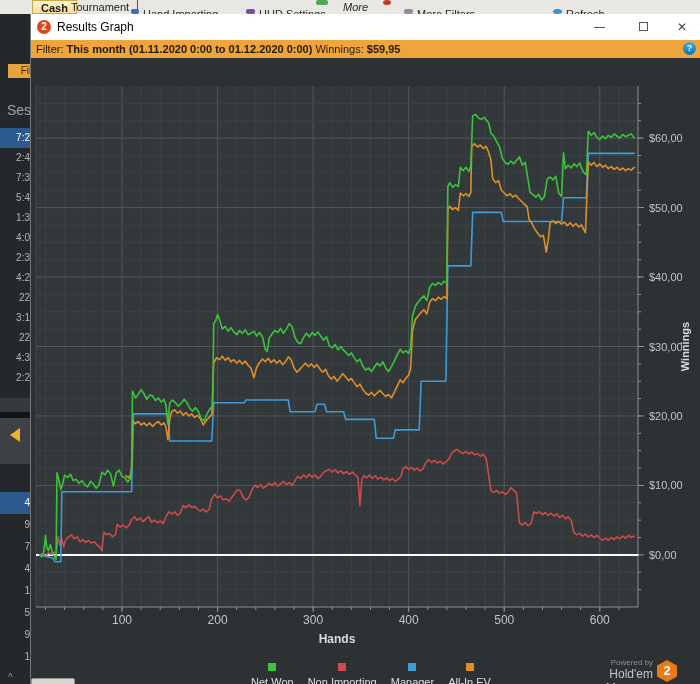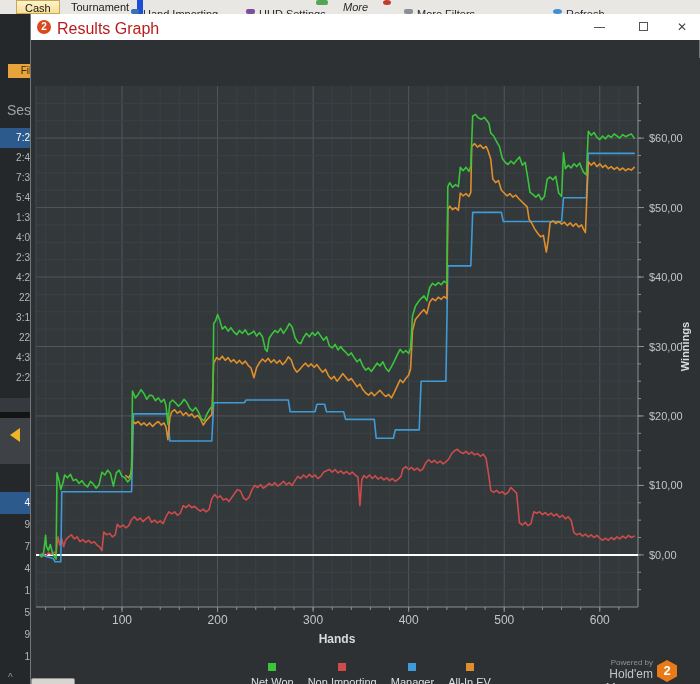--- a/index.html
+++ b/index.html
@@ -3,21 +3,21 @@
 <meta charset="utf-8">
 <style>
   * { margin:0; padding:0; box-sizing:border-box; }
   html,body { width:700px; height:684px; overflow:hidden; background:#2d3134;
               font-family:"Liberation Sans", sans-serif; }
   .page { position:relative; width:700px; height:684px; }
 
   
   .topbar { position:absolute; left:0; top:0; width:700px; height:14px; background:#e9e7e4; overflow:hidden; }
   .tab { position:absolute; top:0; height:14px; font-size:11px; color:#1a1a1a; padding:0 8px;
-         line-height:15px; border-right:6px solid #1d4ed8; }
+         line-height:15px; border-right:1px solid #1d4ed8; }
   .tab.active { background:linear-gradient(#fdf3cd,#f7df9a); border:1px solid #caa84f; }
   .tb-frag { position:absolute; font-size:11px; color:#2a2a2a; white-space:nowrap; }
   .tb-ico { position:absolute; border-radius:2px; }
 
   
   .sidebar { position:absolute; left:0; top:14px; width:30px; height:670px; background:#24282b; overflow:hidden;text-align:right; }
   .sb-filt { position:absolute; left:8px; top:50px; width:26px; height:14px; background:#e8a33d;
              color:#3a2a00; font-size:10px; line-height:14px; padding-left:3px; }
   .sb-sess { position:absolute; left:7px; top:88px; color:#9ea3a7; font-size:14px; }
   .sb-times { position:absolute; left:0; top:114px; width:30px; }
@@ -34,21 +34,21 @@
   .sb-nrow.sel { background:#2c5a8d; color:#fff; }
   .sb-caret { position:absolute; left:8px; top:658px; color:#8e9296; font-size:10px; }
 
   
   .dialog { position:absolute; left:30px; top:14px; width:670px; height:670px;
             border-left:1px solid #767676; border-right:1px solid #767676; }
   .titlebar { position:absolute; left:0; top:0; width:669px; height:26px; background:#ffffff; }
   .hm-circle { position:absolute; left:6px; top:6px; width:14px; height:14px; border-radius:50%;
                background:#d9481f; color:#fff; font-size:10px; font-weight:bold;
                text-align:center; line-height:14px; }
-  .title-text { position:absolute; left:26px; top:6px; font-size:16px; color:#b91c1c; }
+  .title-text { position:absolute; left:26px; top:6px; font-size:12px; color:#000000; }
   .winbtn { position:absolute; top:0; width:34px; height:26px; }
   .minimize-glyph { position:absolute; left:11px; top:13px; width:11px; height:1px; background:#555; }
   .maximize-glyph { position:absolute; left:12px; top:8px; width:9px; height:9px; border:1px solid #555; }
   .close-glyph { position:absolute; left:10px; top:6px; font-size:12px; color:#444; }
 
   .filterbar { position:absolute; left:0; top:26px; width:669px; height:18px; background:#eea63c;
                font-size:11px; color:#241700; line-height:18px; }
   .filterbar .txt { position:absolute; left:5px; top:0; white-space:nowrap; }
   .filterbar b { font-weight:bold; }
   .help-circle { position:absolute; right:4px; top:2px; width:13px; height:13px; border-radius:50%;
@@ -72,21 +72,21 @@
   .hex-logo { position:absolute; left:626px; top:602px; width:20px; height:22px; background:#e87a17;
               clip-path:polygon(50% 0, 100% 25%, 100% 75%, 50% 100%, 0 75%, 0 25%);
               color:#fff; font-size:13px; font-weight:bold; text-align:center; line-height:22px; }
 </style>
 </head>
 <body>
 
 <div class="page">
 
   <div class="topbar">
-    <div class="tab active" style="left:16px;">Cash</div>
+    <div class="tab active" style="left:32px;font-weight:bold;">Cash</div>
     <div class="tab" style="left:63px;">Tournament</div>
     <div class="tb-ico" style="left:131px; top:9px; width:8px; height:5px; background:#3d6fb4;"></div>
     <div class="tb-frag" style="left:143px; top:8px;">Hand Importing</div>
     <div class="tb-ico" style="left:246px; top:9px; width:9px; height:5px; background:#7a4f9e;"></div>
     <div class="tb-frag" style="left:259px; top:8px;">HUD Settings</div>
     <div class="tb-ico" style="left:316px; top:0; width:12px; height:5px; background:#53a653;"></div>
     <div class="tb-frag" style="left:343px; top:1px;font-style:italic;">More</div>
     <div class="tb-ico" style="left:383px; top:0; width:8px; height:5px; background:#c0392b; border-radius:50%;"></div>
     <div class="tb-ico" style="left:404px; top:9px; width:9px; height:5px; background:#8a9097;"></div>
     <div class="tb-frag" style="left:417px; top:8px;">More Filters</div>
@@ -138,20 +138,29 @@
         <div class="minimize-glyph"></div>
       </div>
       <div class="winbtn" style="left:596px;">
         <div class="maximize-glyph"></div>
       </div>
       <div class="winbtn" style="left:636px;">
         <div class="close-glyph">✕</div>
       </div>
     </div>
 
+    <div class="filterbar">
+      <div class="txt">
+        <span>Filter:</span>
+        <b>This month (01.11.2020 0:00 to 01.12.2020 0:00)</b>
+        <span>Winnings:</span>
+        <b>$59,95</b>
+      </div>
+      <div class="help-circle">?</div>
+    </div>
 
     <div class="content">
       <svg id="chart-svg" width="669" height="626" viewBox="0 0 669 626">
           <rect x="5" y="28" width="602" height="521" fill="#33383b"></rect>
           <line x1="14.555555555555555" y1="28" x2="14.555555555555555" y2="549" stroke="#3c4145" stroke-width="1"></line>
           <line x1="33.66666666666667" y1="28" x2="33.66666666666667" y2="549" stroke="#3c4145" stroke-width="1"></line>
           <line x1="52.77777777777778" y1="28" x2="52.77777777777778" y2="549" stroke="#3c4145" stroke-width="1"></line>
           <line x1="71.88888888888889" y1="28" x2="71.88888888888889" y2="549" stroke="#3c4145" stroke-width="1"></line>
           <line x1="91" y1="28" x2="91" y2="549" stroke="#51575b" stroke-width="1"></line>
           <line x1="110.11111111111111" y1="28" x2="110.11111111111111" y2="549" stroke="#3c4145" stroke-width="1"></line>

